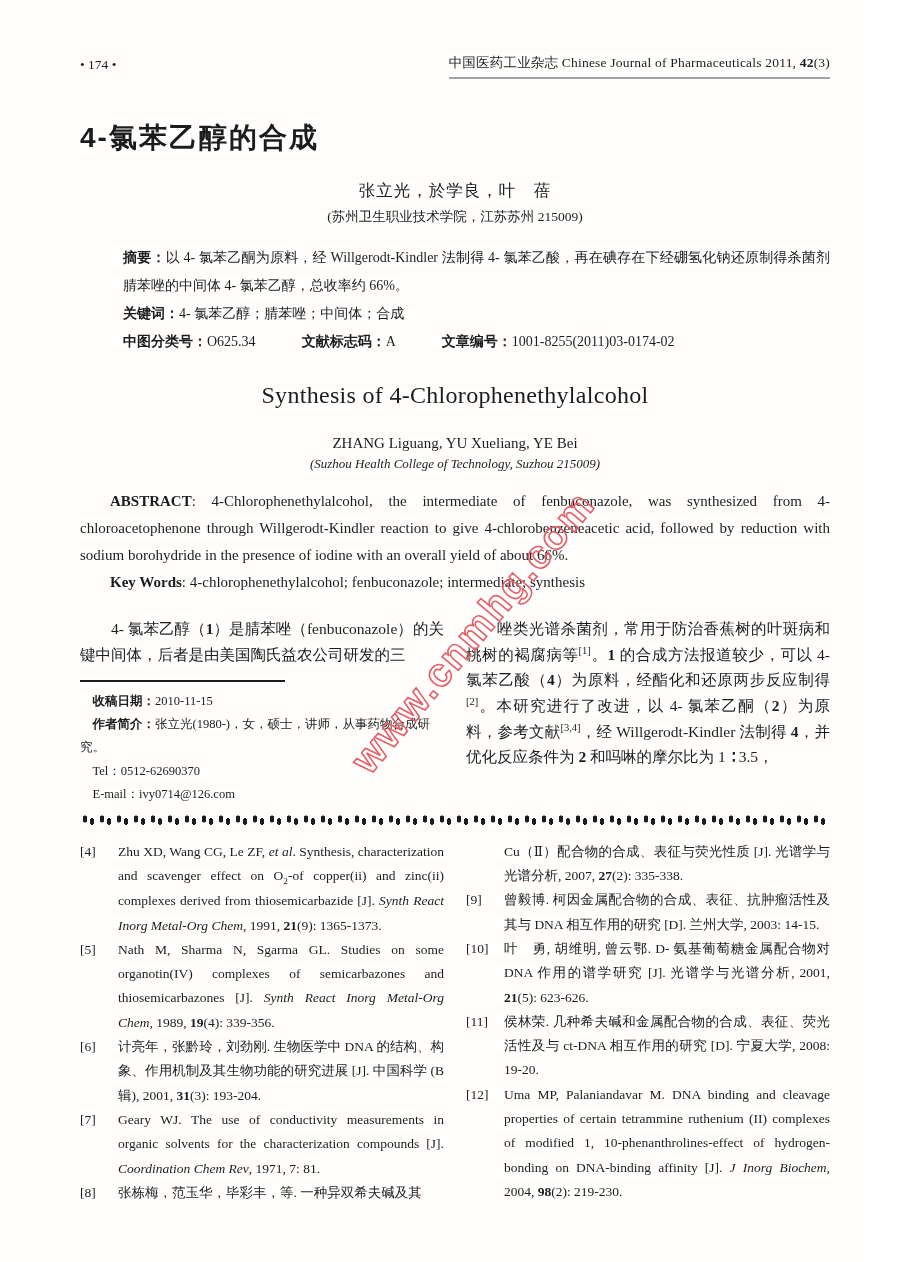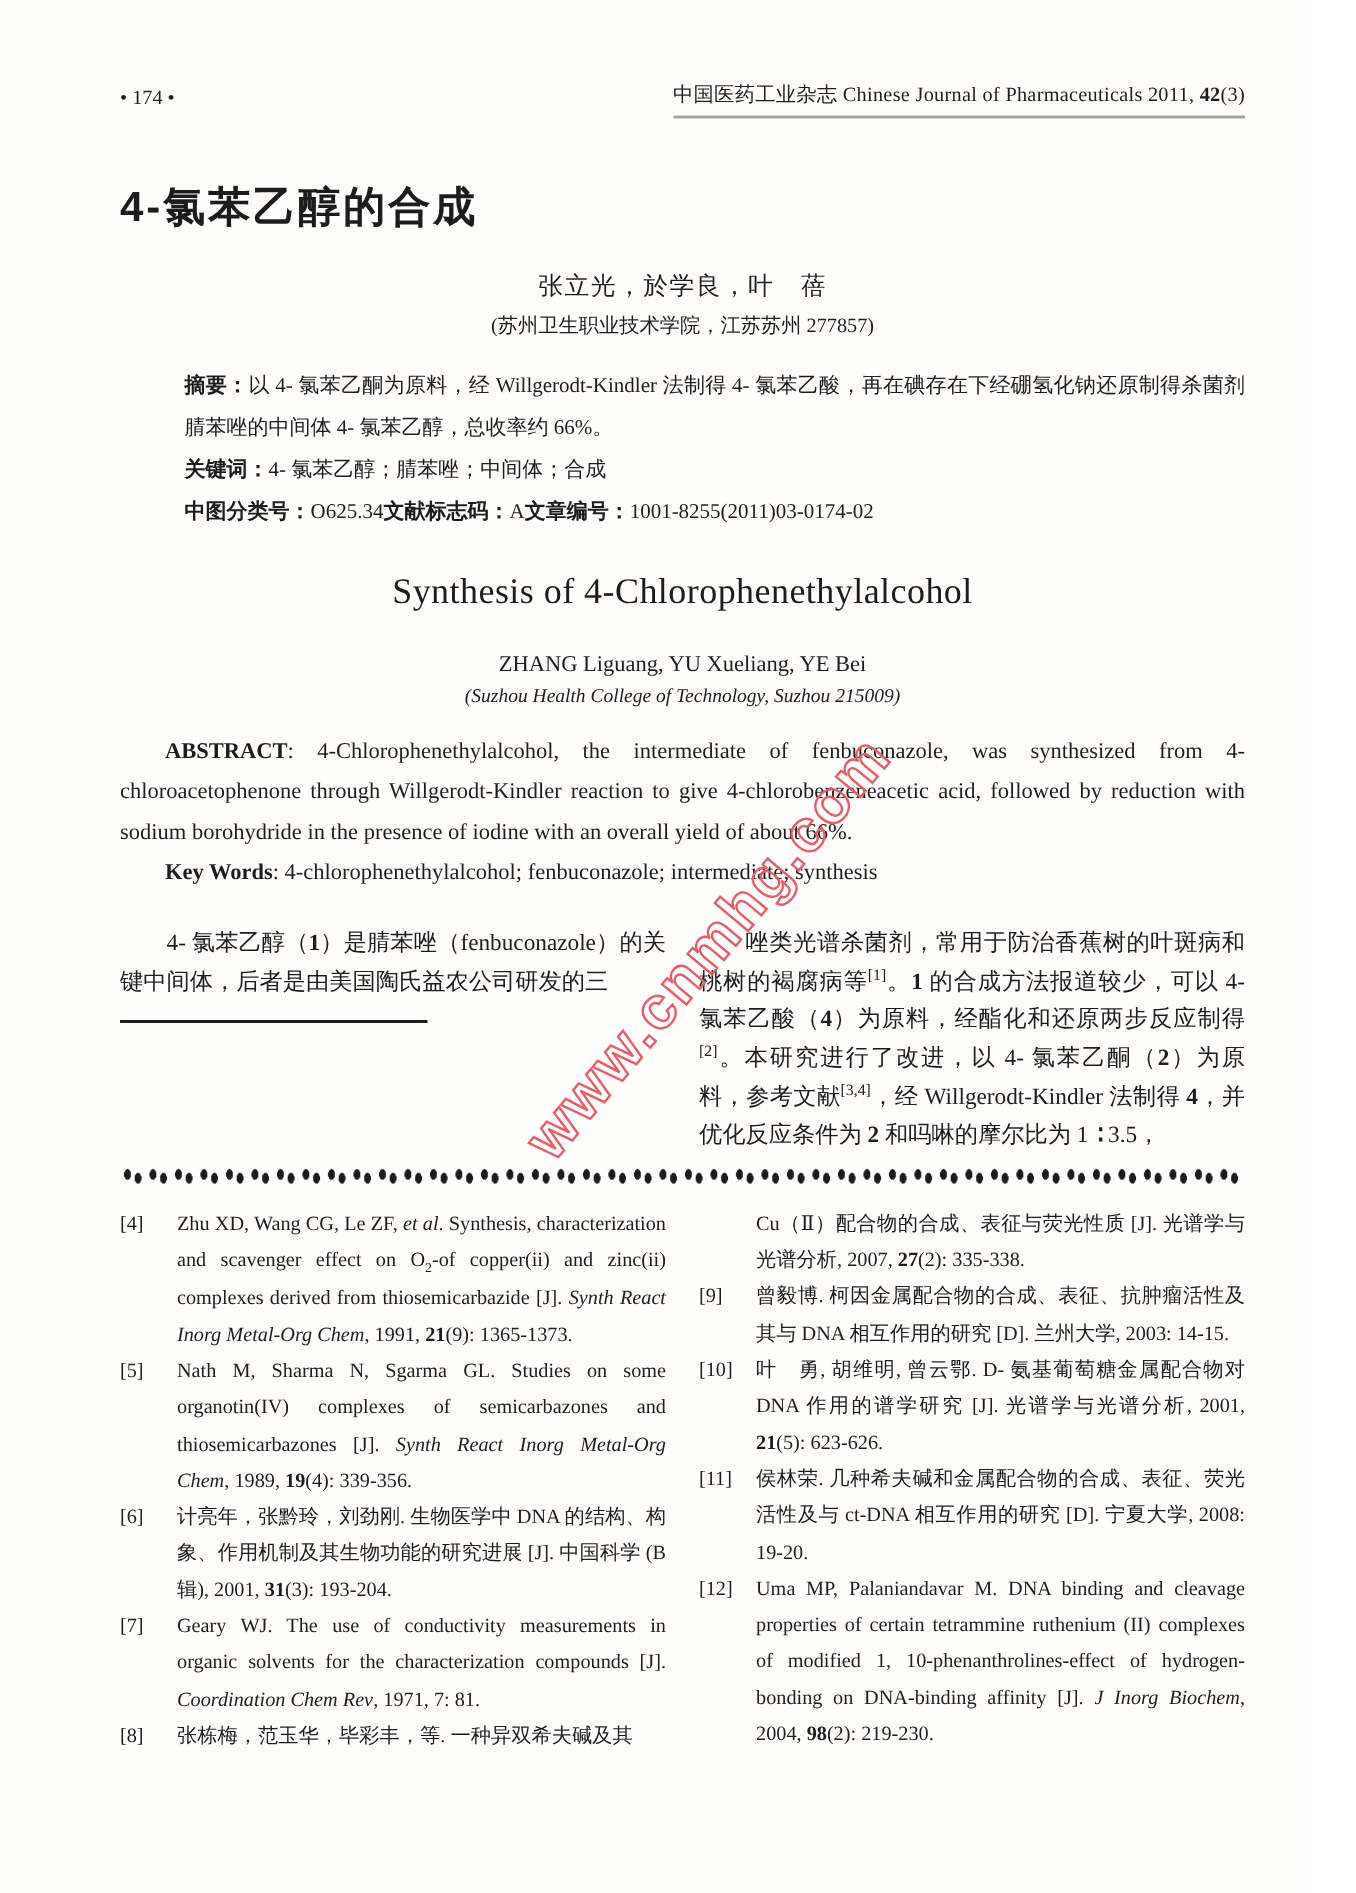--- a/index.html
+++ b/index.html
@@ -24,21 +24,21 @@
   .hdr .journal { border-bottom:2px solid #a3a3a3; padding-bottom:5px; letter-spacing:0.2px; }
 
   
   .title-cn { margin:40px 0 0; font-size:28px; font-weight:bold;
               font-family:"Liberation Sans","DejaVu Sans",sans-serif; letter-spacing:2px; }
   .authors-cn { margin-top:23px; text-align:center; font-size:16.5px; letter-spacing:1px; }
   .affil-cn { margin-top:6px; text-align:center; font-size:13.5px; }
 
   .meta { margin-top:18px; font-size:14px; line-height:2.0; text-align:justify;margin-left:43px; }
   .meta p { margin:0; }
-  .clc-row { display:flex; }
+  .clc-row { display:flex; gap:46px; }
 
   
   .title-en { margin:26px 0 0; text-align:center; font-size:24px; font-weight:normal; letter-spacing:0.3px; }
   .authors-en { margin-top:26px; text-align:center; font-size:15px; }
   .affil-en { margin-top:4px; text-align:center; font-size:13px; font-style:italic; }
 
   .abstract-en { margin:16px 0 0; font-size:15px; line-height:1.8; text-align:justify; text-indent:2em; }
   .keywords-en { margin:0; font-size:15px; line-height:1.8; text-indent:2em; }
 
   
@@ -84,21 +84,21 @@
 
 <div class="page">
 
   <div class="hdr">
     <span class="pageno">• 174 •</span>
     <span class="journal"><span>中国医药工业杂志  Chinese Journal of  Pharmaceuticals 2011, </span><span class="bold">42</span><span>(3)</span></span>
   </div>
 
   <h1 class="title-cn">4-氯苯乙醇的合成</h1>
   <div class="authors-cn">张立光，於学良，叶　蓓</div>
-  <div class="affil-cn">(苏州卫生职业技术学院，江苏苏州 277857)</div>
+  <div class="affil-cn">(苏州卫生职业技术学院，江苏苏州 215009)</div>
 
   <div class="meta">
     <p><span class="bold">摘要：</span><span>以 4- 氯苯乙酮为原料，经 Willgerodt-Kindler 法制得 4- 氯苯乙酸，再在碘存在下经硼氢化钠还原制得杀菌剂腈苯唑的中间体 4- 氯苯乙醇，总收率约 66%。</span></p>
     <p><span class="bold">关键词：</span><span>4- 氯苯乙醇；腈苯唑；中间体；合成</span></p>
     <p class="clc-row">
       <span><span class="bold">中图分类号：</span><span>O625.34</span></span>
       <span><span class="bold">文献标志码：</span><span>A</span></span>
       <span><span class="bold">文章编号：</span><span>1001-8255(2011)03-0174-02</span></span>
     </p>
   </div>
@@ -107,20 +107,26 @@
   <div class="authors-en">ZHANG Liguang, YU Xueliang, YE Bei</div>
   <div class="affil-en">(Suzhou Health College of Technology, Suzhou 215009)</div>
 
   <p class="abstract-en"><span class="bold">ABSTRACT</span><span>: 4-Chlorophenethylalcohol, the intermediate of fenbuconazole, was synthesized from 4-chloroacetophenone through Willgerodt-Kindler reaction to give 4-chlorobenzeneacetic acid, followed by reduction with sodium borohydride in the presence of iodine with an overall yield of about 66%.</span></p>
   <p class="keywords-en"><span class="bold">Key Words</span><span>: 4-chlorophenethylalcohol; fenbuconazole; intermediate; synthesis</span></p>
 
   <div class="body-cols">
     <div class="col">
       <p class="body-para"><span>4- 氯苯乙醇（</span><span class="bold">1</span><span>）是腈苯唑（fenbuconazole）的关键中间体，后者是由美国陶氏益农公司研发的三</span></p>
       <hr class="footnote-rule">
+      <div class="footnote">
+        <p><span class="bold">收稿日期：</span><span>2010-11-15</span></p>
+        <p><span class="bold">作者简介：</span><span>张立光(1980-)，女，硕士，讲师，从事药物合成研究。</span></p>
+        <p><span>Tel：</span><span>0512-62690370</span></p>
+        <p><span>E-mail：</span><span>ivy0714@126.com</span></p>
+      </div>
     </div>
     <div class="col">
       <p class="body-para"><span>唑类光谱杀菌剂，常用于防治香蕉树的叶斑病和桃树的褐腐病等</span><sup>[1]</sup><span>。</span><span class="bold">1</span><span> 的合成方法报道较少，可以 4- 氯苯乙酸（</span><span class="bold">4</span><span>）为原料，经酯化和还原两步反应制得</span><sup>[2]</sup><span>。本研究进行了改进，以 4- 氯苯乙酮（</span><span class="bold">2</span><span>）为原料，参考文献</span><sup>[3,4]</sup><span>，经 Willgerodt-Kindler 法制得 </span><span class="bold">4</span><span>，并优化反应条件为 </span><span class="bold">2</span><span> 和吗啉的摩尔比为 1 ∶ 3.5，</span></p>
     </div>
   </div>
 
   <div class="ornament"></div>
 
   <div class="ref-cols">
     <div class="col">

